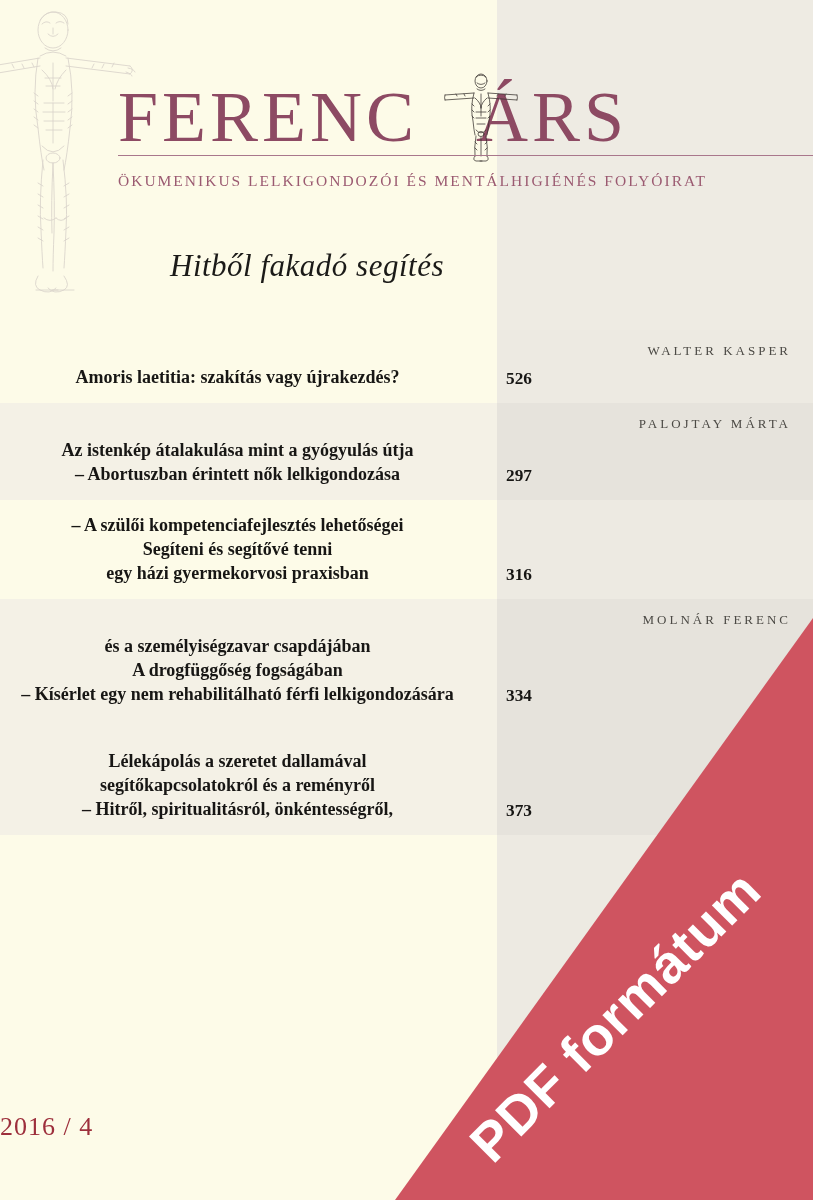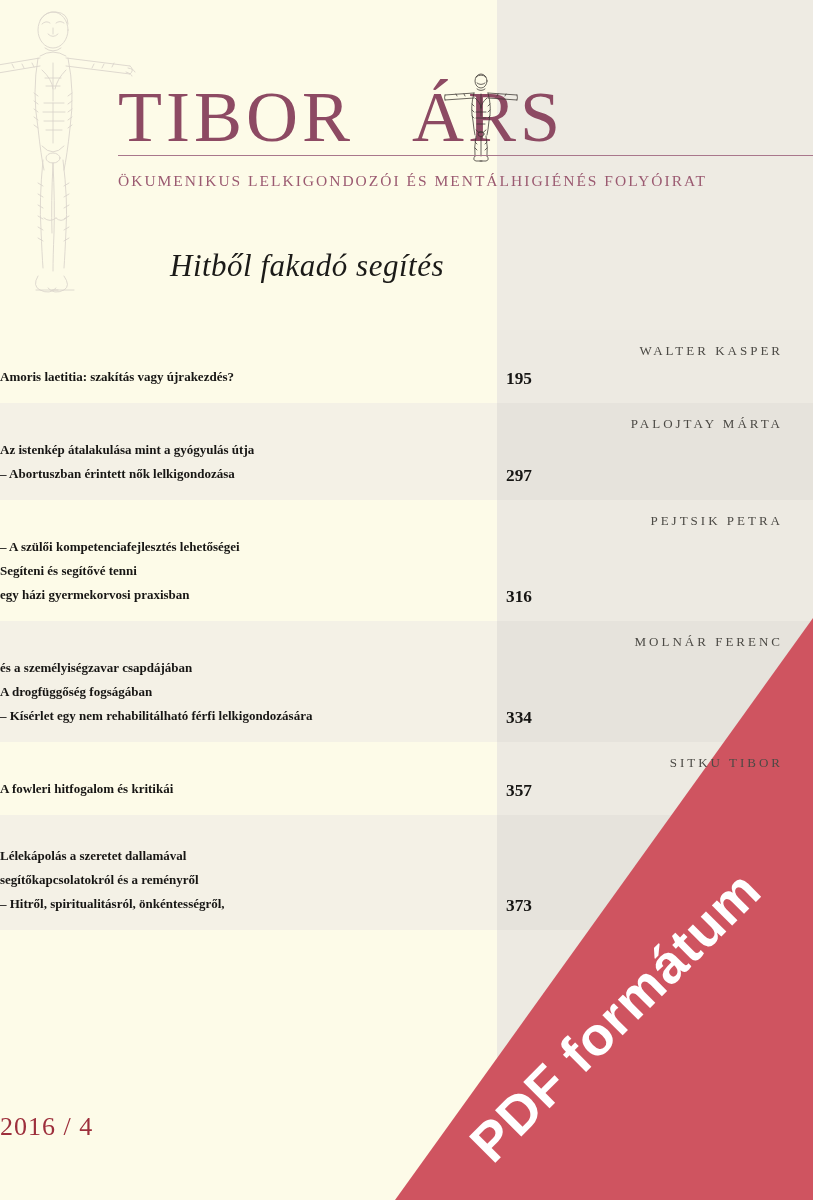--- a/index.html
+++ b/index.html
@@ -153,41 +153,41 @@
     height: 100%;
   }
   .toc-row.band-a .row-left  { background: #fdfbe8; }
   .toc-row.band-a .row-right { background: #edeae2; }
   .toc-row.band-b .row-left  { background: #f4f1e6; }
   .toc-row.band-b .row-right { background: #e6e3dc; }
 
   .toc-entry {
     position: relative;
     z-index: 2;
-    padding: 13px 8px 14px 0;
+    padding: 13px 0 14px 0;
   }
   .toc-author {
     text-align: right;
     padding-right: 22px;
     font-family: "Liberation Serif", serif;
     font-size: 13px;
     letter-spacing: 3.0px;
     color: #4c4a45;
     margin-bottom: 6px;
   }
   .toc-title {
     position: relative;
     padding-right: 22px;
   }
   .toc-title-lines {
     width: 475px;
-    text-align: left;
+    text-align: center;
     font-family: "Liberation Serif", serif;
     font-weight: bold;
-    font-size: 13px;
+    font-size: 18px;
     color: #171614;
     line-height: 24px;
   }
   .toc-page {
     position: absolute;
     left: 506px;
     font-family: "Liberation Serif", serif;
     font-weight: bold;
     font-size: 17.3px;
     color: #171614;
@@ -287,21 +287,21 @@
         <path d="M82 85 l-4 3 M82 93 l-4 3 M82 101 l-4 3 M82 109 l-4 3 M82 117 l-4 3"></path>
         <path d="M48 175 l5 3 M48 186 l5 3 M48 197 l5 3 M48 208 l5 3 M48 219 l5 3 M48 230 l5 3"></path>
         <path d="M79 175 l-5 3 M79 186 l-5 3 M79 197 l-5 3 M79 208 l-5 3 M79 219 l-5 3 M79 230 l-5 3"></path>
         <path d="M22 56 l2 4 M32 56 l2 4 M42 55 l2 4"></path>
         <path d="M104 56 l-2 4 M114 56 l-2 4 M124 55 l-2 4"></path>
       </g>
     </svg>
 
     <div class="masthead">
       <div class="masthead-text">
-        <span>TIBOR</span><span class="t-gap" style="display: inline-block; width: 58px; text-indent: -9999px;">T</span><span>ÁRS</span>
+        <span>FERENC</span><span class="t-gap" style="display: inline-block; width: 58px; text-indent: -9999px;">T</span><span>ÁRS</span>
       </div>
     </div>
 
     <svg class="t-figure" viewBox="0 0 74 90" xmlns="http://www.w3.org/2000/svg">
       <g fill="none" stroke="#3a3430" stroke-width="0.8" stroke-linecap="round">
         <ellipse cx="37" cy="9" rx="6" ry="7"></ellipse>
         <path d="M32 5 q5 -4 10 0"></path>
         <path d="M33 11 q4 3 8 0"></path>
         <path d="M33 17 q4 3 8 0"></path>
 
@@ -337,21 +337,21 @@
   <div class="toc">
       <div class="toc-row band-a">
         <div class="row-left"></div>
         <div class="row-right"></div>
         <div class="toc-entry">
           <div class="toc-author">WALTER KASPER</div>
           <div class="toc-title">
             <div class="toc-title-lines">
               <div>Amoris laetitia: szakítás vagy újrakezdés?</div>
             </div>
-            <div class="toc-page" style="bottom: 0px;">195</div>
+            <div class="toc-page" style="bottom: 0px;">526</div>
           </div>
         </div>
       </div>
       <div class="toc-row band-b">
         <div class="row-left"></div>
         <div class="row-right"></div>
         <div class="toc-entry">
           <div class="toc-author">PALOJTAY MÁRTA</div>
           <div class="toc-title">
             <div class="toc-title-lines">
@@ -359,21 +359,20 @@
               <div>– Abortuszban érintett nők lelkigondozása</div>
             </div>
             <div class="toc-page" style="bottom: 0px;">297</div>
           </div>
         </div>
       </div>
       <div class="toc-row band-a">
         <div class="row-left"></div>
         <div class="row-right"></div>
         <div class="toc-entry">
-          <div class="toc-author">PEJTSIK PETRA</div>
           <div class="toc-title">
             <div class="toc-title-lines">
               <div>– A szülői kompetenciafejlesztés lehetőségei</div>
               <div>Segíteni és segítővé tenni</div>
               <div>egy házi gyermekorvosi praxisban</div>
             </div>
             <div class="toc-page" style="bottom: 0px;">316</div>
           </div>
         </div>
       </div>
@@ -385,33 +384,20 @@
           <div class="toc-title">
             <div class="toc-title-lines">
               <div>és a személyiségzavar csapdájában</div>
               <div>A drogfüggőség fogságában</div>
               <div>– Kísérlet egy nem rehabilitálható férfi lelkigondozására</div>
             </div>
             <div class="toc-page" style="bottom: 0px;">334</div>
           </div>
         </div>
       </div>
-      <div class="toc-row band-a">
-        <div class="row-left"></div>
-        <div class="row-right"></div>
-        <div class="toc-entry">
-          <div class="toc-author">SITKU TIBOR</div>
-          <div class="toc-title">
-            <div class="toc-title-lines">
-              <div>A fowleri hitfogalom és kritikái</div>
-            </div>
-            <div class="toc-page" style="bottom: 0px;">357</div>
-          </div>
-        </div>
-      </div>
       <div class="toc-row band-b">
         <div class="row-left"></div>
         <div class="row-right"></div>
         <div class="toc-entry">
           <div style="height: 16px;"></div>
           <div class="toc-title">
             <div class="toc-title-lines">
               <div>Lélekápolás a szeretet dallamával</div>
               <div>segítőkapcsolatokról és a reményről</div>
               <div>– Hitről, spiritualitásról, önkéntességről,</div>

